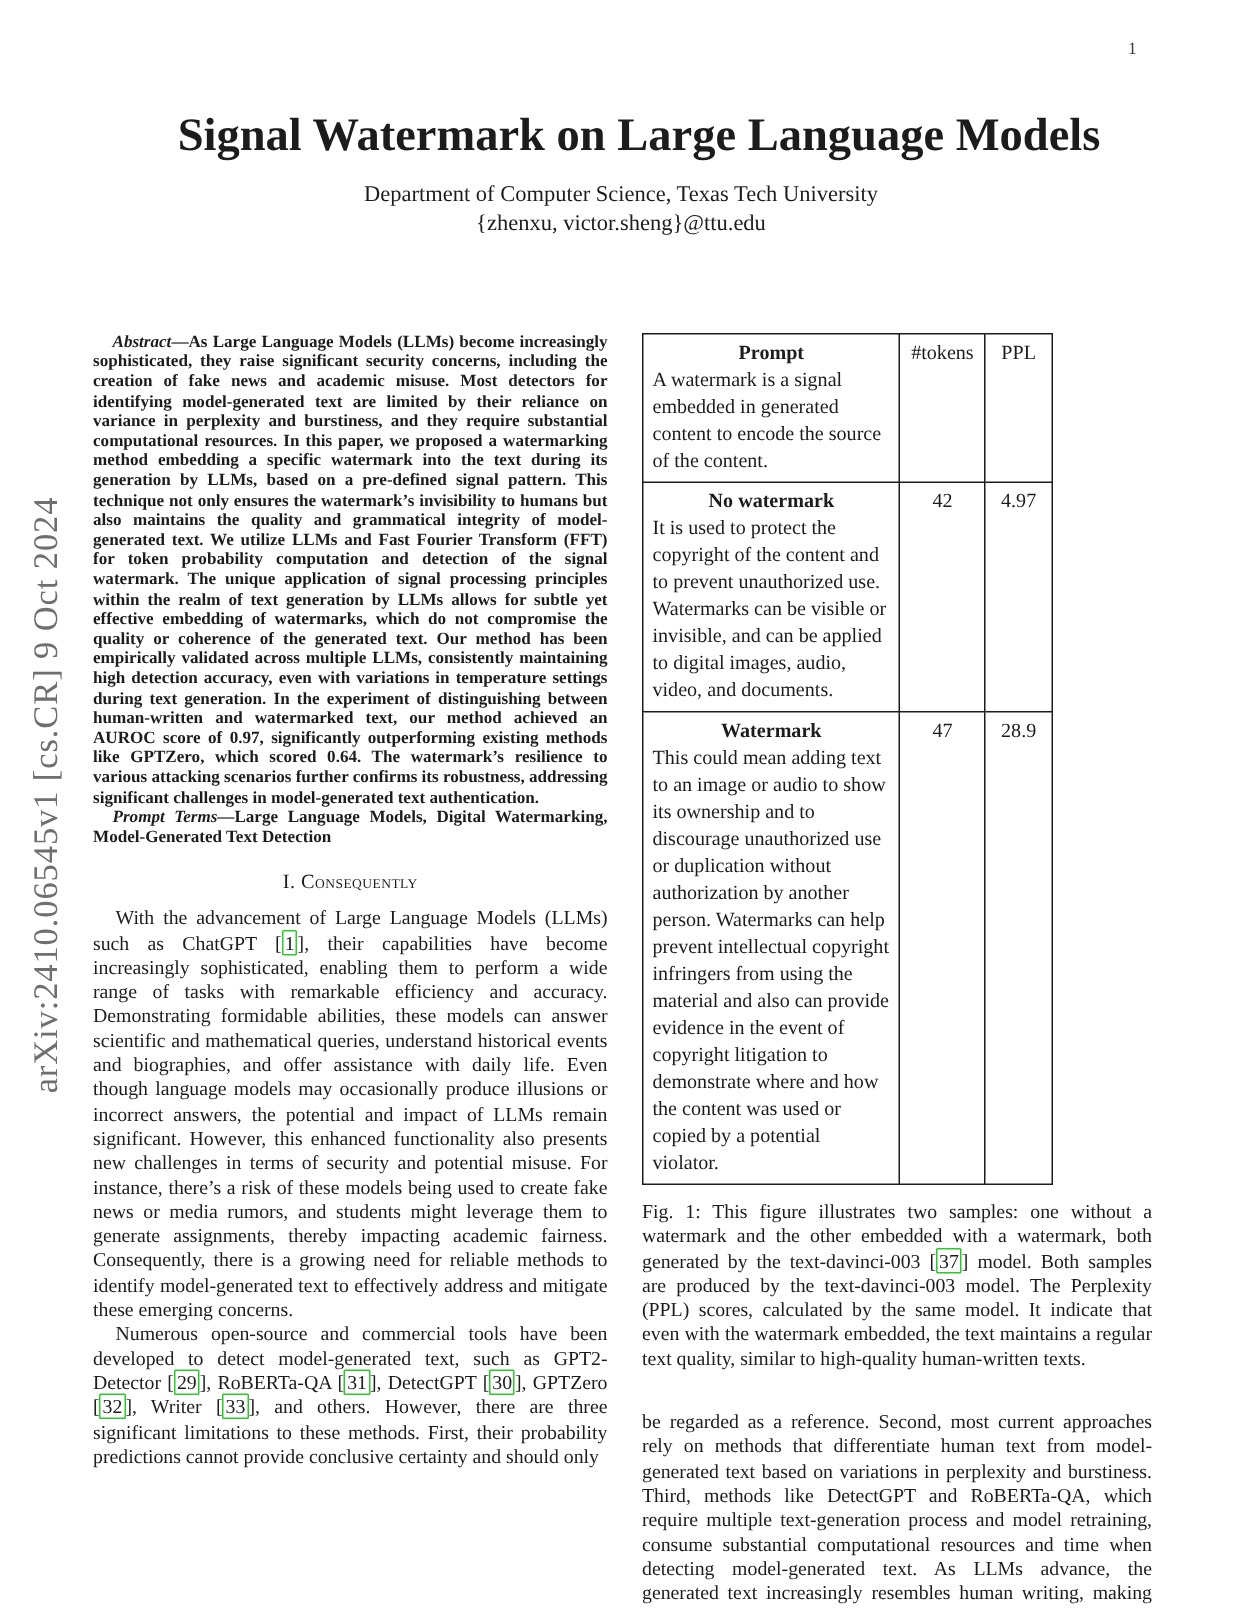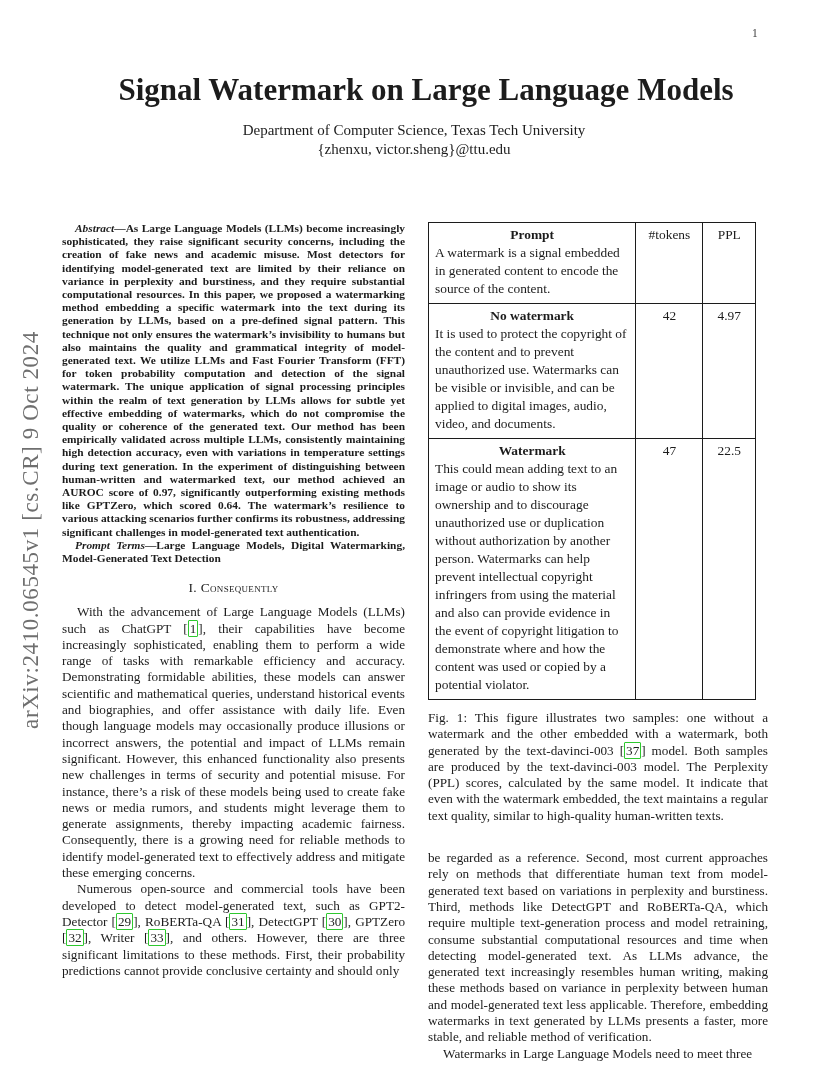--- a/index.html
+++ b/index.html
@@ -35,21 +35,21 @@
   }
   .sc{font-variant:small-caps;}
   .body-para{
     font-size:13.2px;line-height:16.3px;margin:0;text-indent:15px;
   }
   .body-para.no-indent{text-indent:0;}
   .cite{
     border:1px solid #2EC82E;padding:0 1px;border-radius:1px;cursor:pointer;
   }
   table.fig-table{
-    width:328px;border-collapse:collapse;table-layout:fixed;
+    width:274px;border-collapse:collapse;table-layout:fixed;
     font-size:13.4px;line-height:18px;text-align:left;
   }
   table.fig-table td{
     border:1.5px solid #1c1c1c;vertical-align:top;padding:3px 6px 5px 6px;
   }
   td.col-prompt{width:67%;}
   td.col-tokens{width:19%;text-align:center;border-radius:11px;}
   td.col-ppl{width:14%;text-align:center;}
   .cell-title{text-align:center;font-weight:bold;display:block;}
   .fig-caption{
@@ -92,21 +92,21 @@
       <td class="col-ppl">PPL</td>
     </tr>
     <tr style="height:114px;">
       <td class="col-prompt"><span class="cell-title">No watermark</span><span>It is used to protect the copyright of the content and to prevent unauthorized use. Watermarks can be visible or invisible, and can be applied to digital images, audio, video, and documents.</span></td>
       <td class="col-tokens">42</td>
       <td class="col-ppl">4.97</td>
     </tr>
     <tr style="height:206px;">
       <td class="col-prompt"><span class="cell-title">Watermark</span><span>This could mean adding text to an image or audio to show its ownership and to discourage unauthorized use or duplication without authorization by another person. Watermarks can help prevent intellectual copyright infringers from using the material and also can provide evidence in the event of copyright litigation to demonstrate where and how the content was used or copied by a potential violator.</span></td>
       <td class="col-tokens">47</td>
-      <td class="col-ppl">22.5</td>
+      <td class="col-ppl">28.9</td>
     </tr>
   </tbody>
     </table>
 
   <p class="fig-caption">Fig. 1: This figure illustrates two samples: one without a watermark and the other embedded with a watermark, both generated by the text-davinci-003 [<span class="cite">37</span>] model. Both samples are produced by the text-davinci-003 model. The Perplexity (PPL) scores, calculated by the same model. It indicate that even with the watermark embedded, the text maintains a regular text quality, similar to high-quality human-written texts.</p>
 
   <div class="right-body">
     <p class="body-para no-indent">be regarded as a reference. Second, most current approaches rely on methods that differentiate human text from model-generated text based on variations in perplexity and burstiness. Third, methods like DetectGPT and RoBERTa-QA, which require multiple text-generation process and model retraining, consume substantial computational resources and time when detecting model-generated text. As LLMs advance, the generated text increasingly resembles human writing, making these methods based on variance in perplexity between human and model-generated text less applicable. Therefore, embedding watermarks in text generated by LLMs presents a faster, more stable, and reliable method of verification.</p>
     <p class="body-para">Watermarks in Large Language Models need to meet three</p>
   </div>

